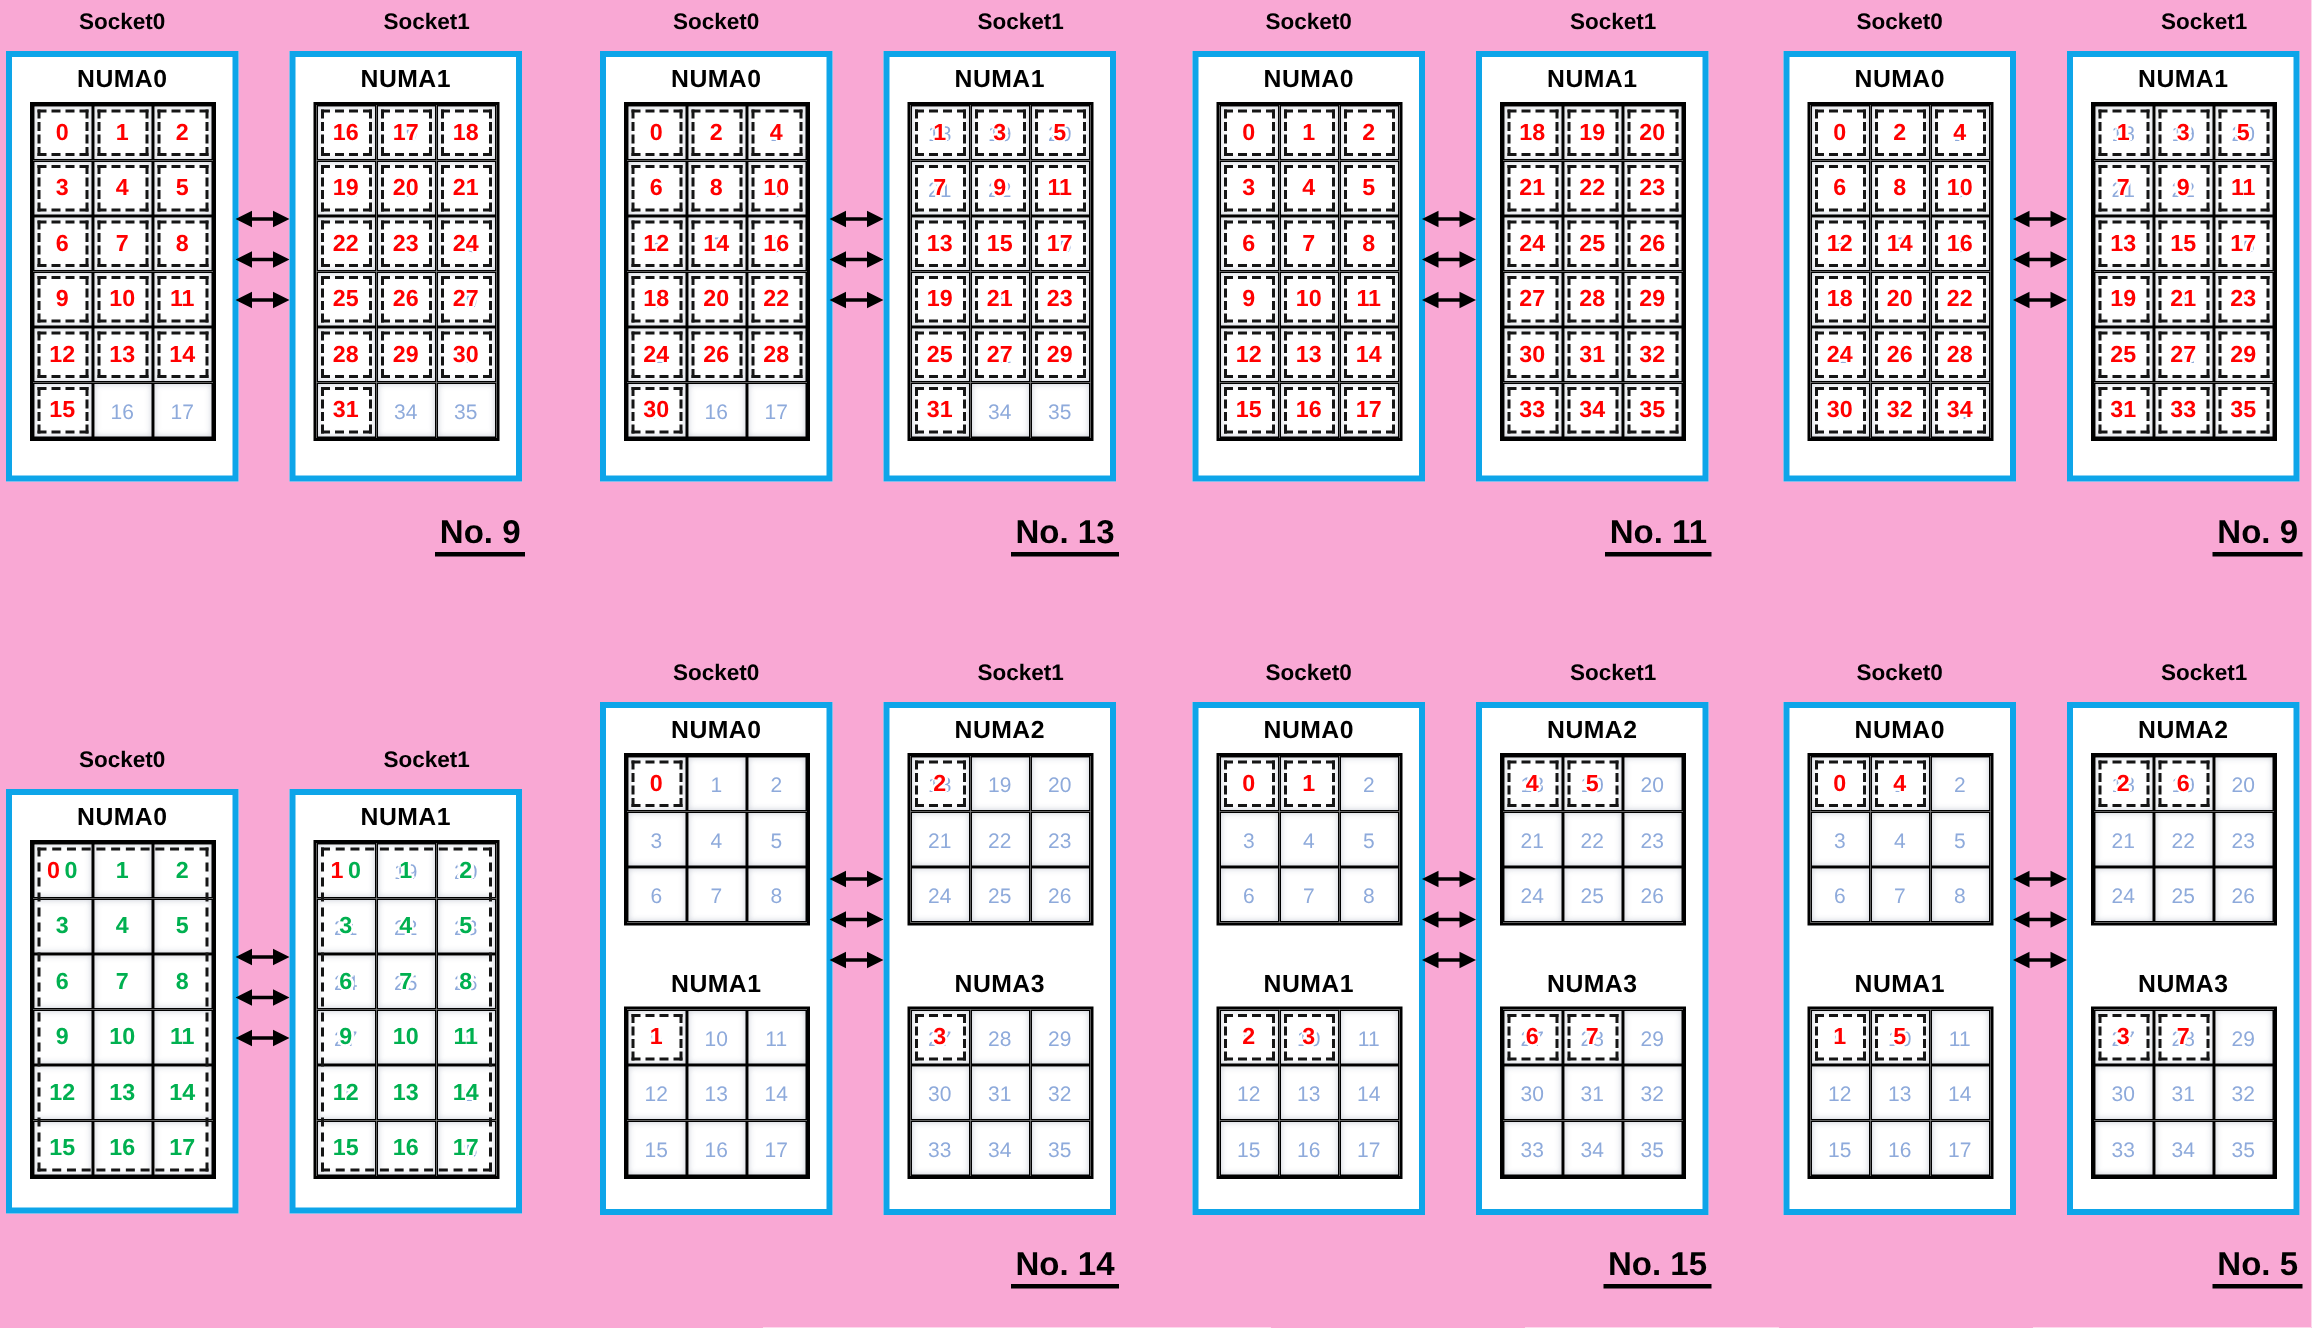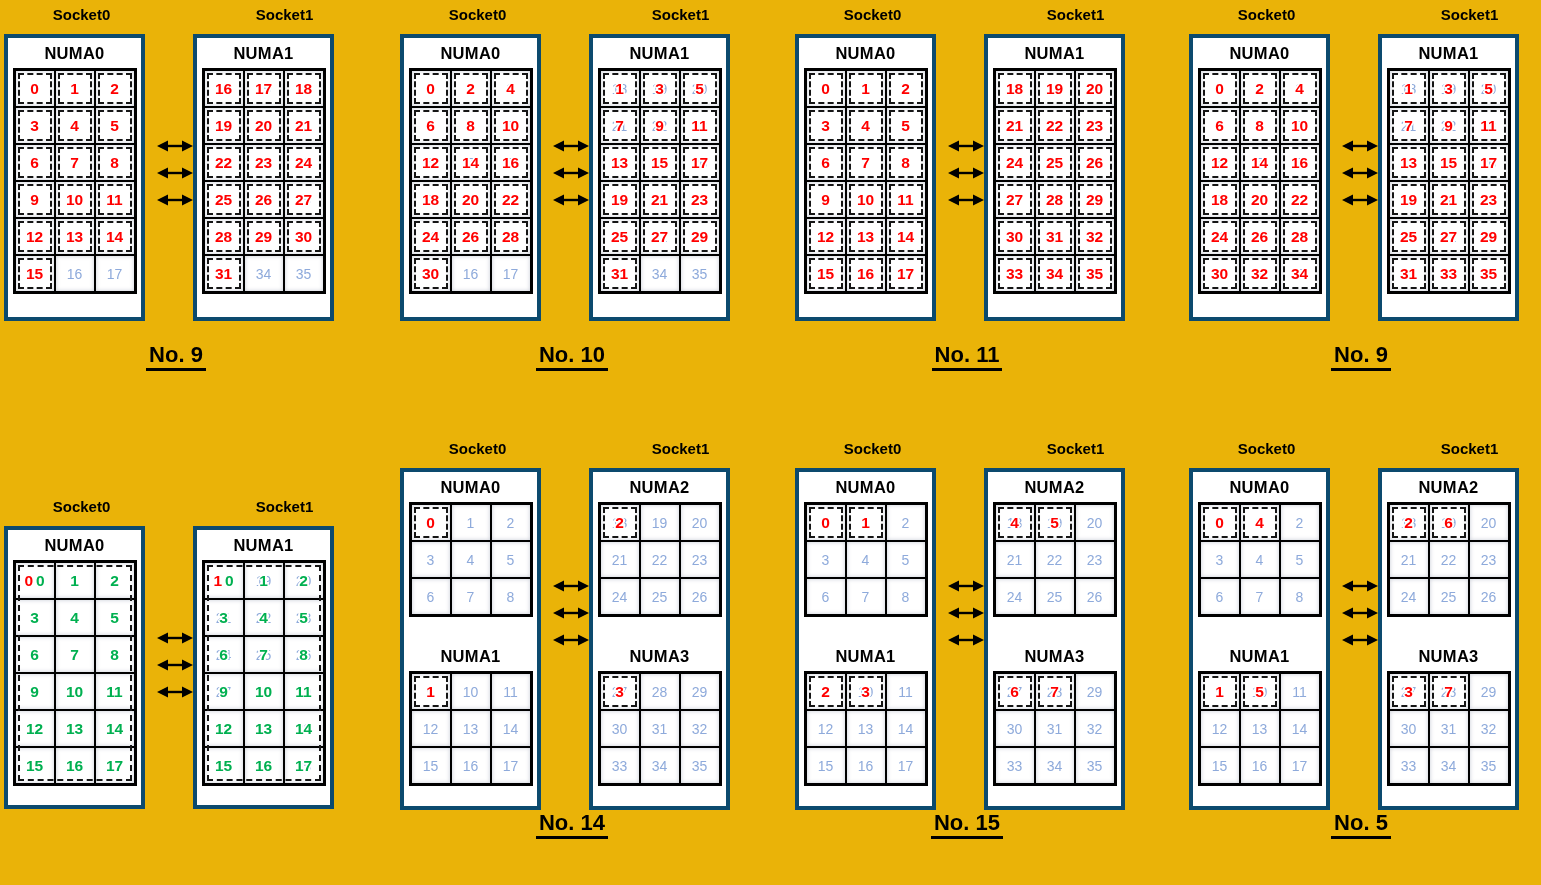--- a/index.html
+++ b/index.html
@@ -1,23 +1,23 @@
 <!DOCTYPE html>
 <html><head>
 <meta charset="utf-8">
 <style>
   html,body{margin:0;padding:0;background:#ffffff;}
-  #fig{position:relative;width:1541px;height:885px;background:#eab308;
+  #fig{position:relative;width:1541px;height:885px;background:#f9a8d4;
        font-family:"Liberation Sans",sans-serif;color:#000;overflow:hidden;}
   .diagram{position:absolute;height:430px;}
   .socket-label{position:absolute;top:2px;width:155px;text-align:center;
        font-weight:700;font-size:15px;}
   .socket-label.left{left:2px}.socket-label.right{left:205px}
-  .socket-box{position:absolute;top:30px;width:141px;box-sizing:border-box;
-       border:4px solid #0c4a6e;background:#fff;display:flex;flex-direction:column;align-items:center;}
+  .socket-box{position:absolute;top:30px;width:155px;box-sizing:border-box;
+       border:4px solid #0ea5e9;background:#fff;display:flex;flex-direction:column;align-items:center;}
   .socket-box.left{left:2px}.socket-box.right{left:191px}
   .kind-single .socket-box{height:287px}
   .kind-single.dashblock .socket-box{height:283px}
   .kind-quad .socket-box{height:342px}
   .numa{display:flex;flex-direction:column;align-items:center;}
   .kind-quad .numa + .numa{margin-top:24px;}
   .numa-title{font-weight:700;font-size:16.5px;margin:6px 0 5px;letter-spacing:.3px;}
   .grid{position:relative;display:grid;border:2px solid #000;background:#fff;}
   .cell{box-sizing:border-box;width:40px;height:37px;border:1px solid #000;background:#fff;
        position:relative;display:flex;align-items:center;justify-content:center;
@@ -29,24 +29,24 @@
                   -1px -1px 0 #fff,1px -1px 0 #fff,-1px 1px 0 #fff,1px 1px 0 #fff;}
   .ov.red{color:#FF0000}.ov.green{color:#00B050}
   .ov.pair{display:flex;gap:3px;}
   .ov.pair .red{color:#FF0000}.ov.pair .green{color:#00B050}
   .cell.dashed::after{content:"";position:absolute;inset:2px;border:2px dashed #151515;z-index:3;}
   .grid-dash::after{content:"";position:absolute;inset:3px;border:2px dashed #151515;z-index:3;}
   .arrows{position:absolute;left:155px;width:36px;display:flex;flex-direction:column;gap:15px;}
   .kind-single .arrows{top:136px}
   .kind-quad .arrows{top:142px}
   .arrows svg{display:block}
-  .no-label{position:absolute;left:0;width:100%;text-align:center;
+  .no-label{position:absolute;left:0;width:100%;text-align:right;
        font-weight:700;font-size:22px;}
   .kind-single .no-label{top:338px}
-  .kind-quad .no-label{top:372px}
+  .kind-quad .no-label{top:392px}
   .no-label span{border-bottom:3px solid #000;padding:0 3px 1px;}
 </style>
 </head>
 <body>
 
 <div id="fig">
     <div class="diagram kind-single" style="left: 2px; top: 4px; width: 348px;">
       <div class="socket-label left">Socket0</div>
       <div class="socket-box left">
         <div class="numa">
@@ -389,21 +389,21 @@
           <line x1="7" y1="6" x2="29" y2="6" stroke="#000" stroke-width="2.4"></line>
           <polygon points="0,6 11,0.5 11,11.5" fill="#000"></polygon>
           <polygon points="36,6 25,0.5 25,11.5" fill="#000"></polygon>
         </svg>
         <svg width="36" height="12" viewBox="0 0 36 12">
           <line x1="7" y1="6" x2="29" y2="6" stroke="#000" stroke-width="2.4"></line>
           <polygon points="0,6 11,0.5 11,11.5" fill="#000"></polygon>
           <polygon points="36,6 25,0.5 25,11.5" fill="#000"></polygon>
         </svg>
       </div>
-      <div class="no-label"><span>No. 10</span></div>
+      <div class="no-label"><span>No. 13</span></div>
     </div>
     <div class="diagram kind-single" style="left: 793px; top: 4px; width: 348px;">
       <div class="socket-label left">Socket0</div>
       <div class="socket-box left">
         <div class="numa">
           <div class="numa-title">NUMA0</div>
           <div class="grid" style="grid-template-columns: repeat(3, 40px); grid-template-rows: repeat(6, 37px);">
             <div class="cell dashed">
               <span class="core">0</span>
               <span class="ov red">0</span>

